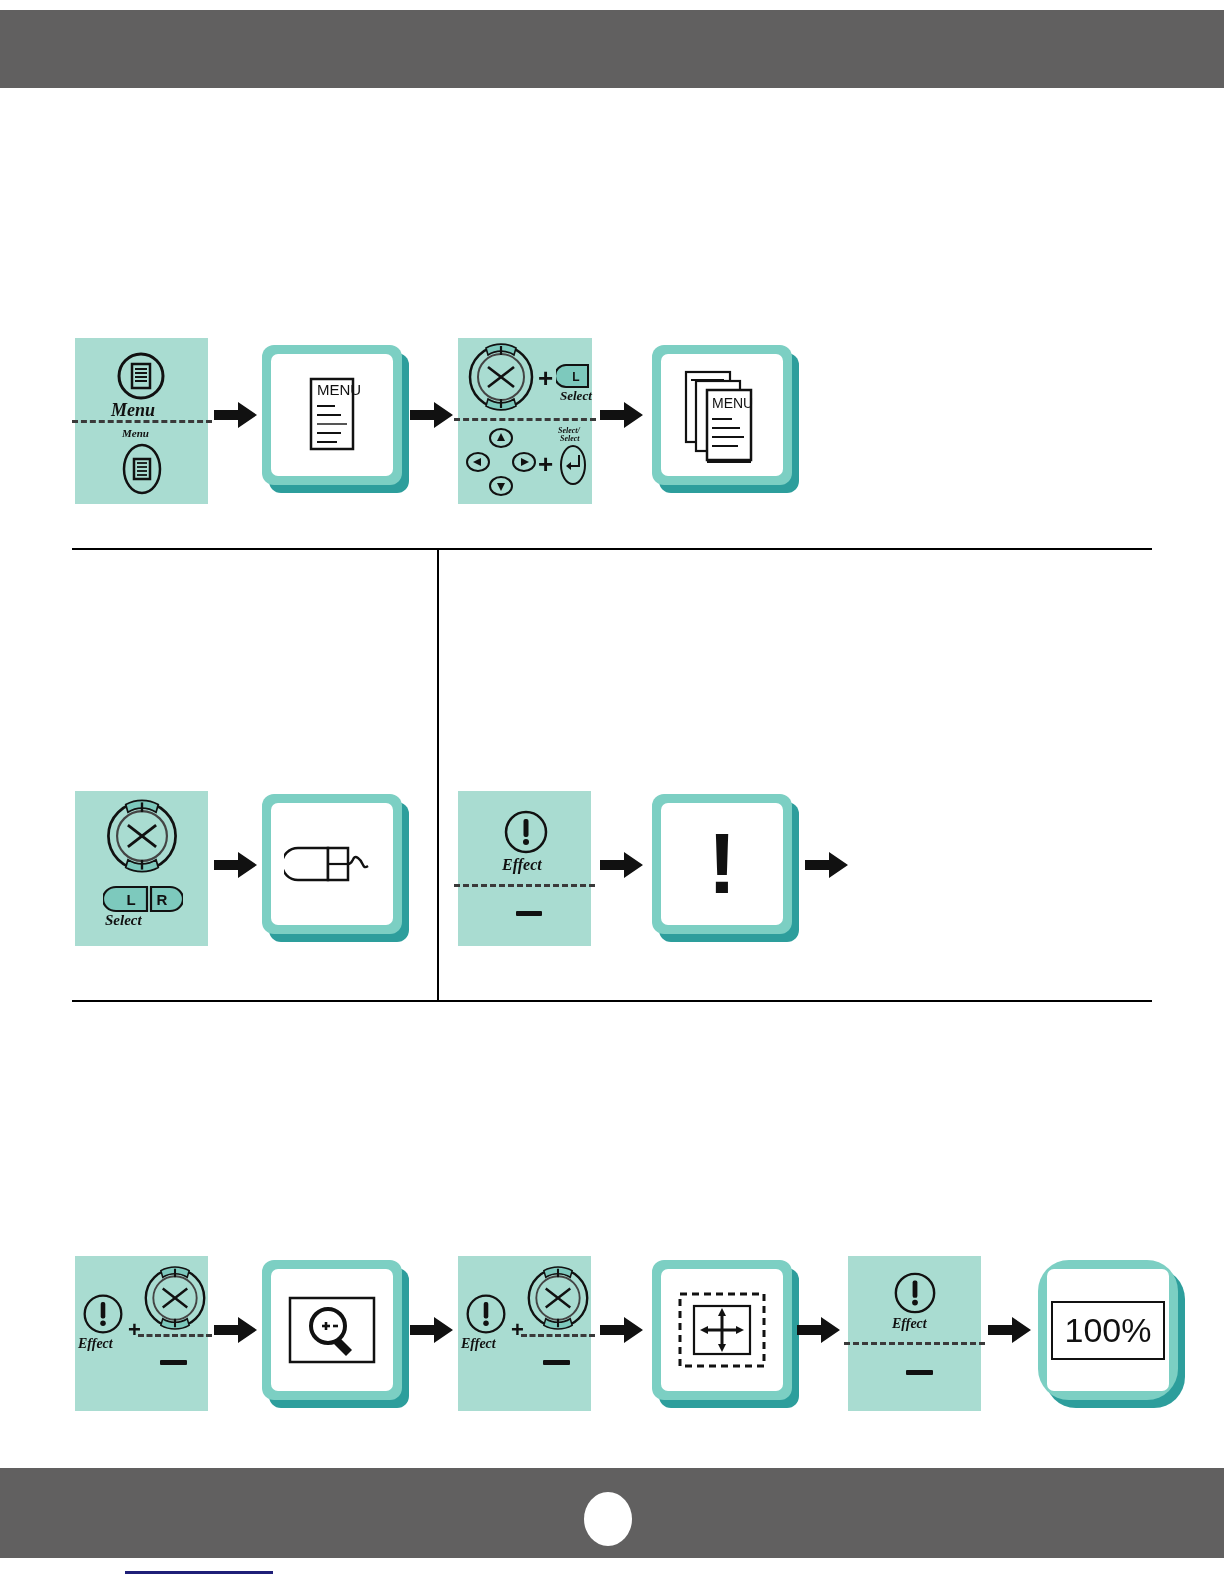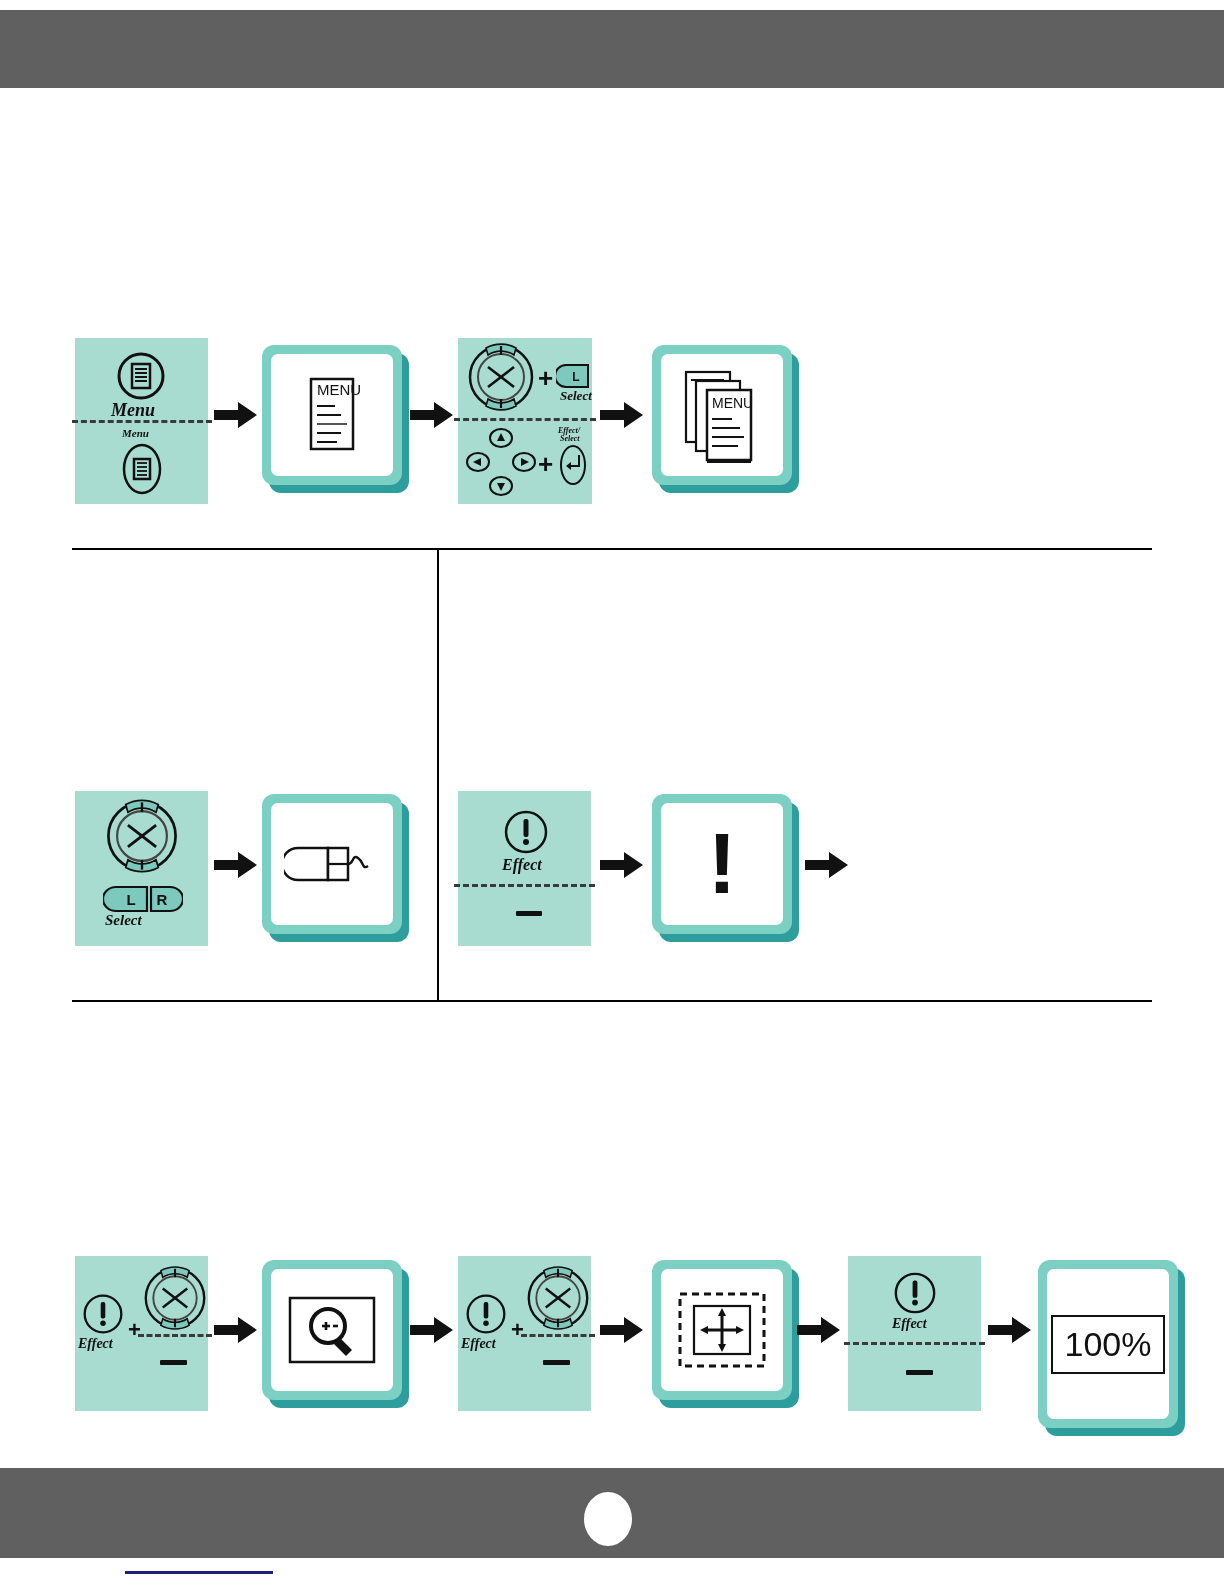--- a/index.html
+++ b/index.html
@@ -171,21 +171,21 @@
     <ellipse cx="35" cy="12" rx="11" ry="9" fill="none" stroke="#111" stroke-width="2"></ellipse>
     <path d="M31 15 L35 7 L39 15 Z" fill="#111"></path>
     <ellipse cx="35" cy="60" rx="11" ry="9" fill="none" stroke="#111" stroke-width="2"></ellipse>
     <path d="M31 57 L35 65 L39 57 Z" fill="#111"></path>
     <ellipse cx="12" cy="36" rx="11" ry="9" fill="none" stroke="#111" stroke-width="2"></ellipse>
     <path d="M15 32 L7 36 L15 40 Z" fill="#111"></path>
     <ellipse cx="58" cy="36" rx="11" ry="9" fill="none" stroke="#111" stroke-width="2"></ellipse>
     <path d="M55 32 L63 36 L55 40 Z" fill="#111"></path>
   </svg>
   <div class="plus" style="left:80px;top:113px;">+</div>
-  <div class="lbl-small" style="left:100px;top:89px;font-size:8px;">Effect/</div>
+  <div class="lbl-small" style="left:100px;top:89px;font-size:8px;">Select/</div>
   <div class="lbl-small" style="left:102px;top:97px;font-size:8px;">Select</div>
 
   <svg style="position:absolute;left:100px;top:105px;" width="30" height="44" viewBox="0 0 30 44">
     <ellipse cx="15" cy="22" rx="12" ry="19" fill="none" stroke="#111" stroke-width="2"></ellipse>
     <path d="M21 12 L21 23 L10 23" fill="none" stroke="#111" stroke-width="2"></path>
     <path d="M13 19 L8 23 L13 27 Z" fill="#111"></path>
   </svg>
 </div>
 
 <div class="arrow" style="left:600px;top:400px;">
@@ -392,19 +392,19 @@
   <div class="dashline" style="left:-4px;top:86px;width:141px;"></div>
   <div class="solidminus" style="left:58px;top:114px;width:27px;"></div>
 </div>
 
 <div class="arrow" style="left:988px;top:1315px;">
   <svg width="44" height="30" viewBox="0 0 44 30">
     <path d="M0 10 L24 10 L24 2 L43 15 L24 28 L24 20 L0 20 Z" fill="#111"></path>
   </svg>
 </div>
 
-<div class="card" style="left:1038px;top:1260px;width:140px;height:168px;">
+<div class="card" style="left:1038px;top:1260px;width:140px;height:140px;border-radius:31px;">
   <div class="card-inner">
     <div style="border:2.5px solid #111;padding:8px 12px;background:#fff;">
       <span class="pct">100%</span>
     </div>
   </div>
 </div>
 
 </body></html>

